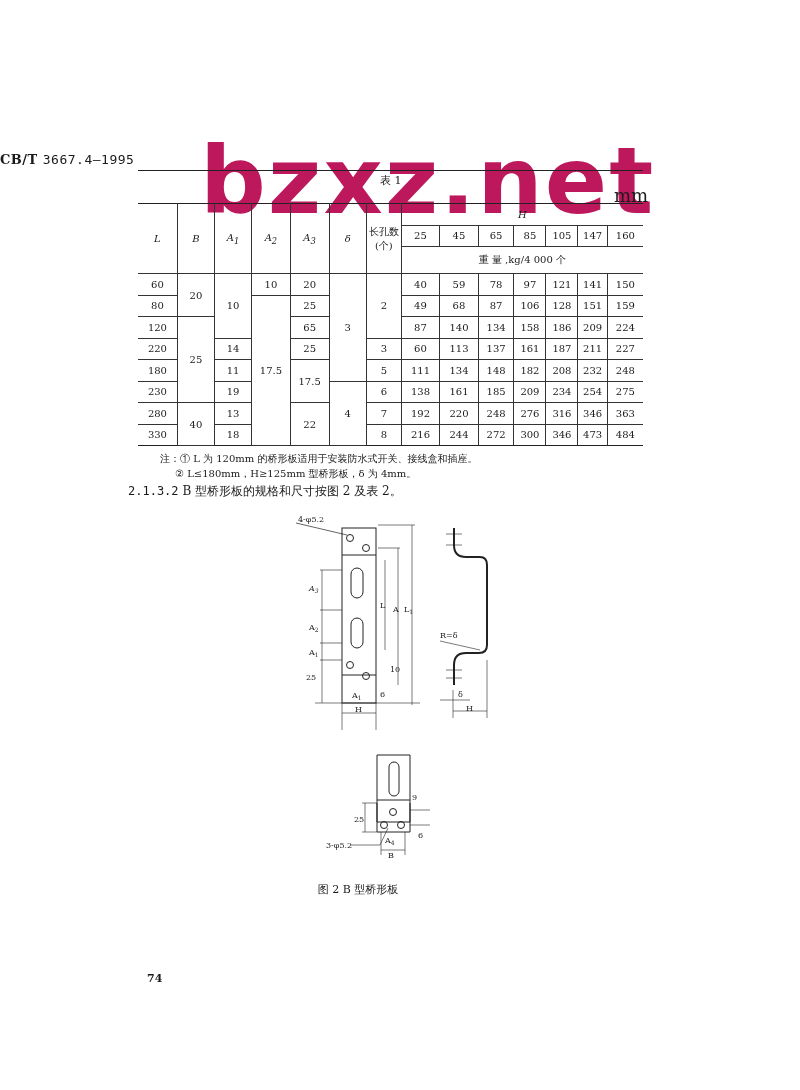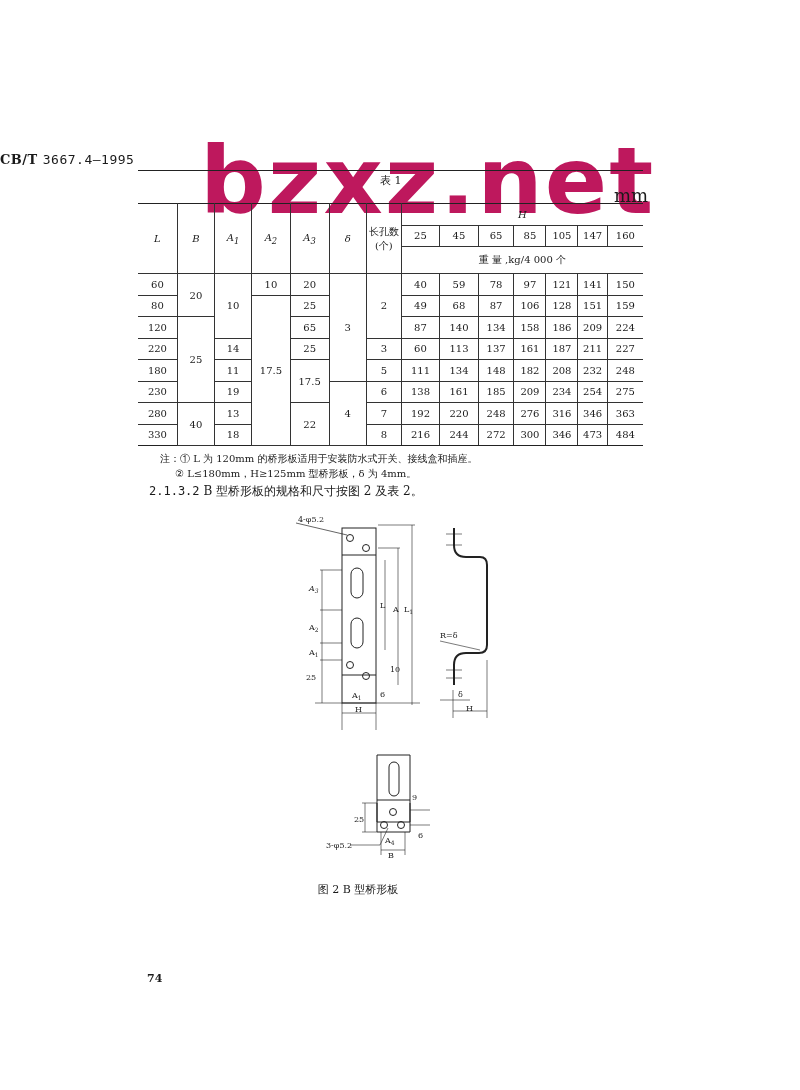--- a/index.html
+++ b/index.html
@@ -22,21 +22,21 @@
   }
   table.spec td, table.spec th {
     border: 1px solid #333; text-align: center; padding: 0; height: 20.5px; font-weight: normal;
   }
   table.spec tr:first-child td, table.spec tr:first-child th { border-top: 1.5px solid #222; }
   table.spec tr:last-child td { border-bottom: 1.5px solid #222; }
   table.spec td:first-child, table.spec th:first-child { border-left: none; }
   table.spec td:last-child, table.spec th:last-child { border-right: none; }
   .it { font-style: italic; }
   .note { position: absolute; left: 160px; font-size: 10px; z-index: 2; }
-  .section { position: absolute; left: 149px; top: 483px; font-size: 12px; z-index: 2; }
+  .section { position: absolute; left: 128px; top: 483px; font-size: 12px; z-index: 2; }
   .section .num { font-family: "DejaVu Sans Mono", monospace; }
   .fig-caption { position: absolute; left: 0; width: 716px; top: 882px; text-align: center; font-size: 11px; }
   .page-num { position: absolute; left: 147px; top: 972px; font-size: 11px; font-weight: bold; }
   svg { position: absolute; overflow: visible; }
   svg text { font-family: "DejaVu Serif", serif; font-size: 8px; fill: #222; }
 </style>
 </head>
 <body>
 
 <div class="watermark">bzxz.net</div>

